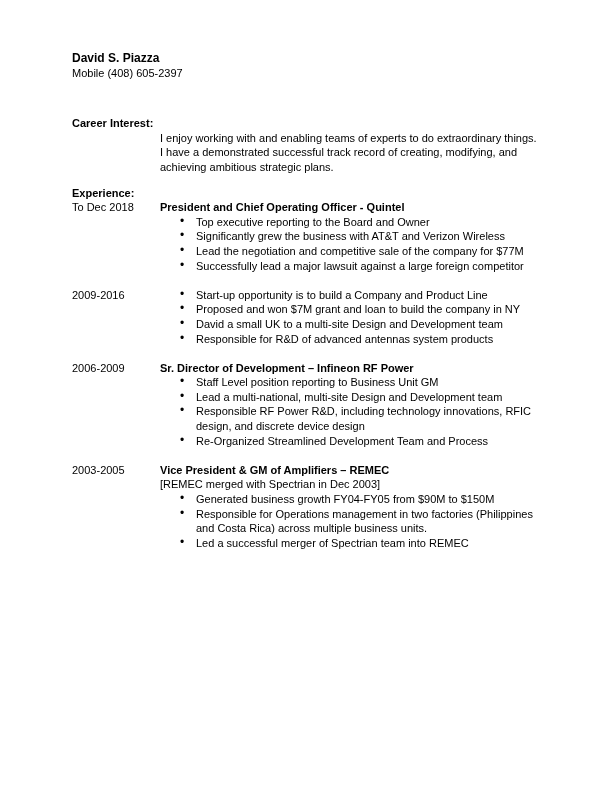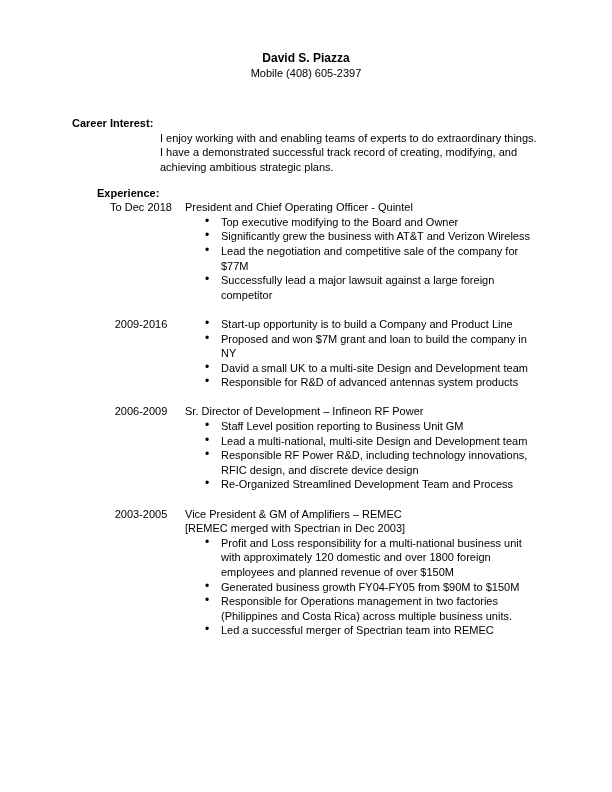--- a/index.html
+++ b/index.html
@@ -9,36 +9,36 @@
     height: 792px;
     background: #ffffff;
     color: #000000;
     font-family: "Liberation Sans", sans-serif;
     font-size: 11px;
     line-height: 14.6px;
     box-sizing: border-box;
     padding: 51px 72px 0 72px;
     overflow: hidden;
   }
-  .doc-header { text-align: center; }
+  .doc-header { }
   .doc-header .name { font-weight: bold; font-size: 12px; }
   .section-label { font-weight: bold; }
   .career-section { margin-top: 36px; }
   .career-text {
     margin-left: 88px;
     width: 380px;
   }
-  .experience-section { margin-top: 11px; margin-left: 25px; }
+  .experience-section { margin-top: 11px; }
   .job {
     display: grid;
     grid-template-columns: 88px 1fr;
     margin-bottom: 14.6px;
   }
-  .job-dates { white-space: nowrap; text-align: center; }
-  .job-title { font-weight: normal; }
+  .job-dates { white-space: nowrap; }
+  .job-title { font-weight: bold; }
   .job-subtitle { font-weight: normal; }
   .bullets { margin: 0; padding: 0; list-style: none; }
   .bullets li { position: relative; padding-left: 36px; }
   .bullets li::before {
     content: "\2022";
     position: absolute;
     left: 20px;
     top: -1px;
     font-size: 12px;
   }
@@ -59,21 +59,21 @@
   </div>
 
   <div class="experience-section">
     <div class="section-label">Experience:</div>
 
     <div class="job">
       <div class="job-dates">To Dec 2018</div>
       <div class="job-body">
         <div class="job-title">President and Chief Operating Officer - Quintel</div>
         <ul class="bullets">
-          <li>Top executive modifying to the Board and Owner</li>
+          <li>Top executive reporting to the Board and Owner</li>
           <li>Significantly grew the business with AT&amp;T and Verizon Wireless</li>
           <li>Lead the negotiation and competitive sale of the company for $77M</li>
           <li>Successfully lead a major lawsuit against a large foreign competitor</li>
         </ul>
       </div>
     </div>
 
     <div class="job">
       <div class="job-dates">2009-2016</div>
       <div class="job-body">
@@ -98,21 +98,20 @@
         </ul>
       </div>
     </div>
 
     <div class="job">
       <div class="job-dates">2003-2005</div>
       <div class="job-body">
         <div class="job-title">Vice President &amp; GM of Amplifiers – REMEC</div>
         <div class="job-subtitle">[REMEC merged with Spectrian in Dec 2003]</div>
         <ul class="bullets">
-          <li>Profit and Loss responsibility for a multi-national business unit with approximately 120 domestic and over 1800 foreign employees and planned revenue of over $150M</li>
           <li>Generated business growth FY04-FY05 from $90M to $150M</li>
           <li>Responsible for Operations management in two factories (Philippines and Costa Rica) across multiple business units.</li>
           <li>Led a successful merger of Spectrian team into REMEC</li>
         </ul>
       </div>
     </div>
 
   </div>
 </div>
 

